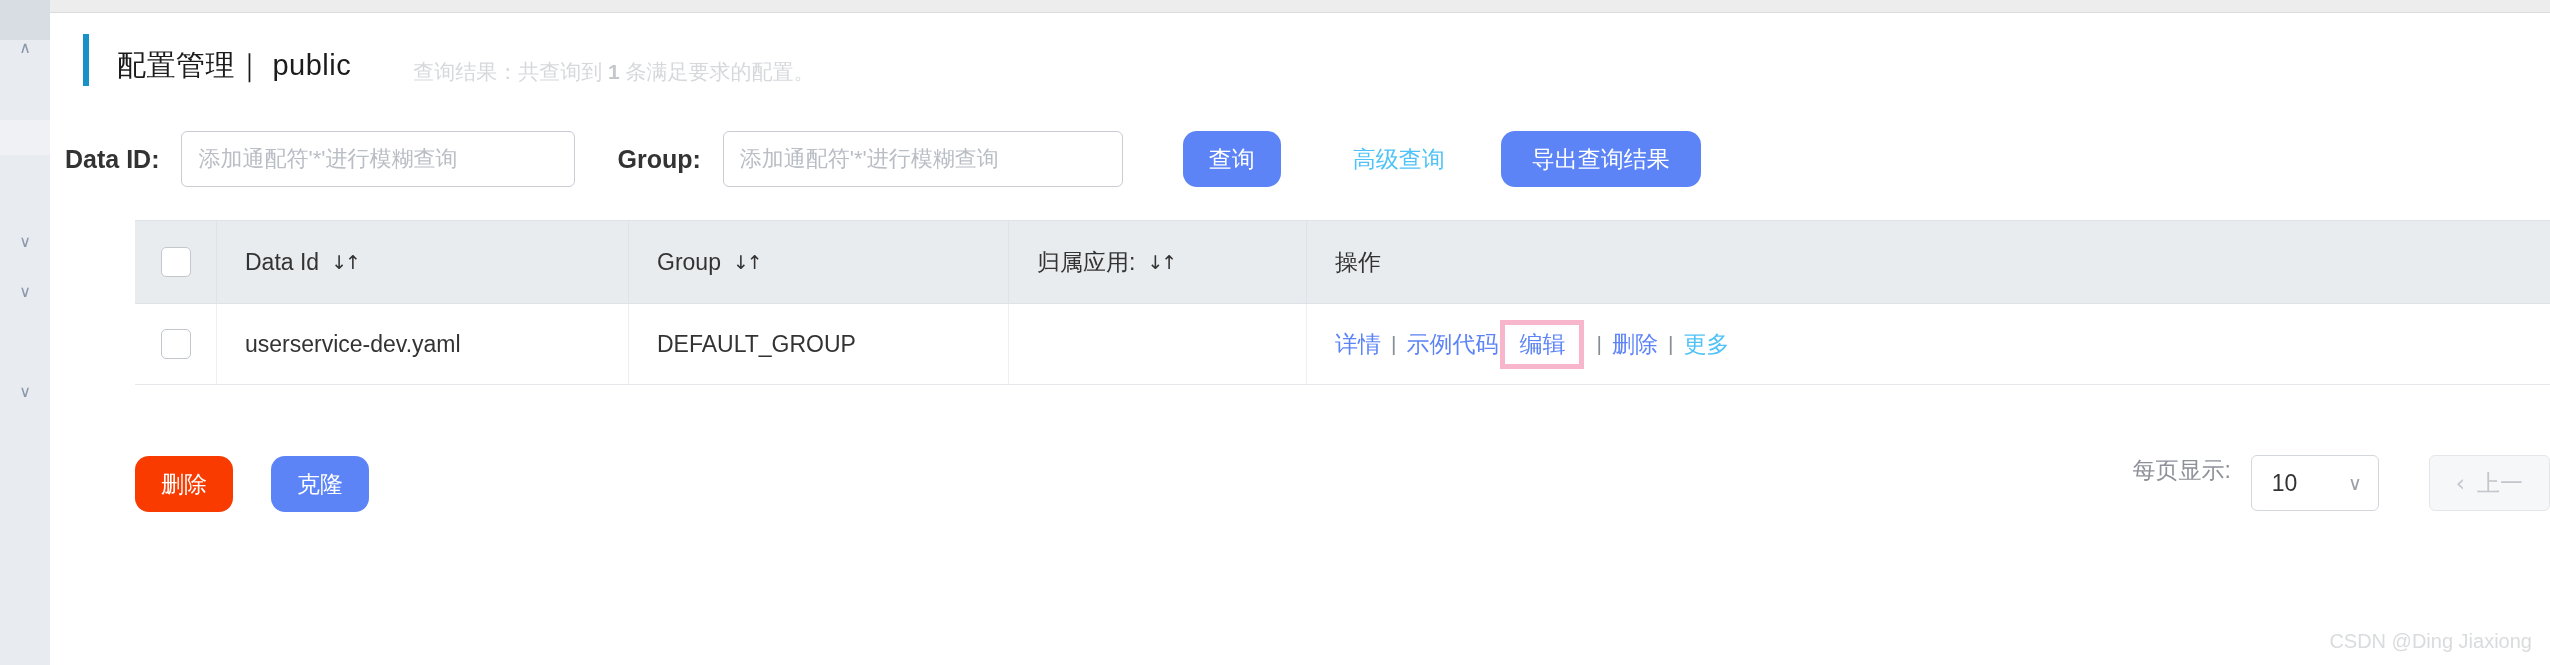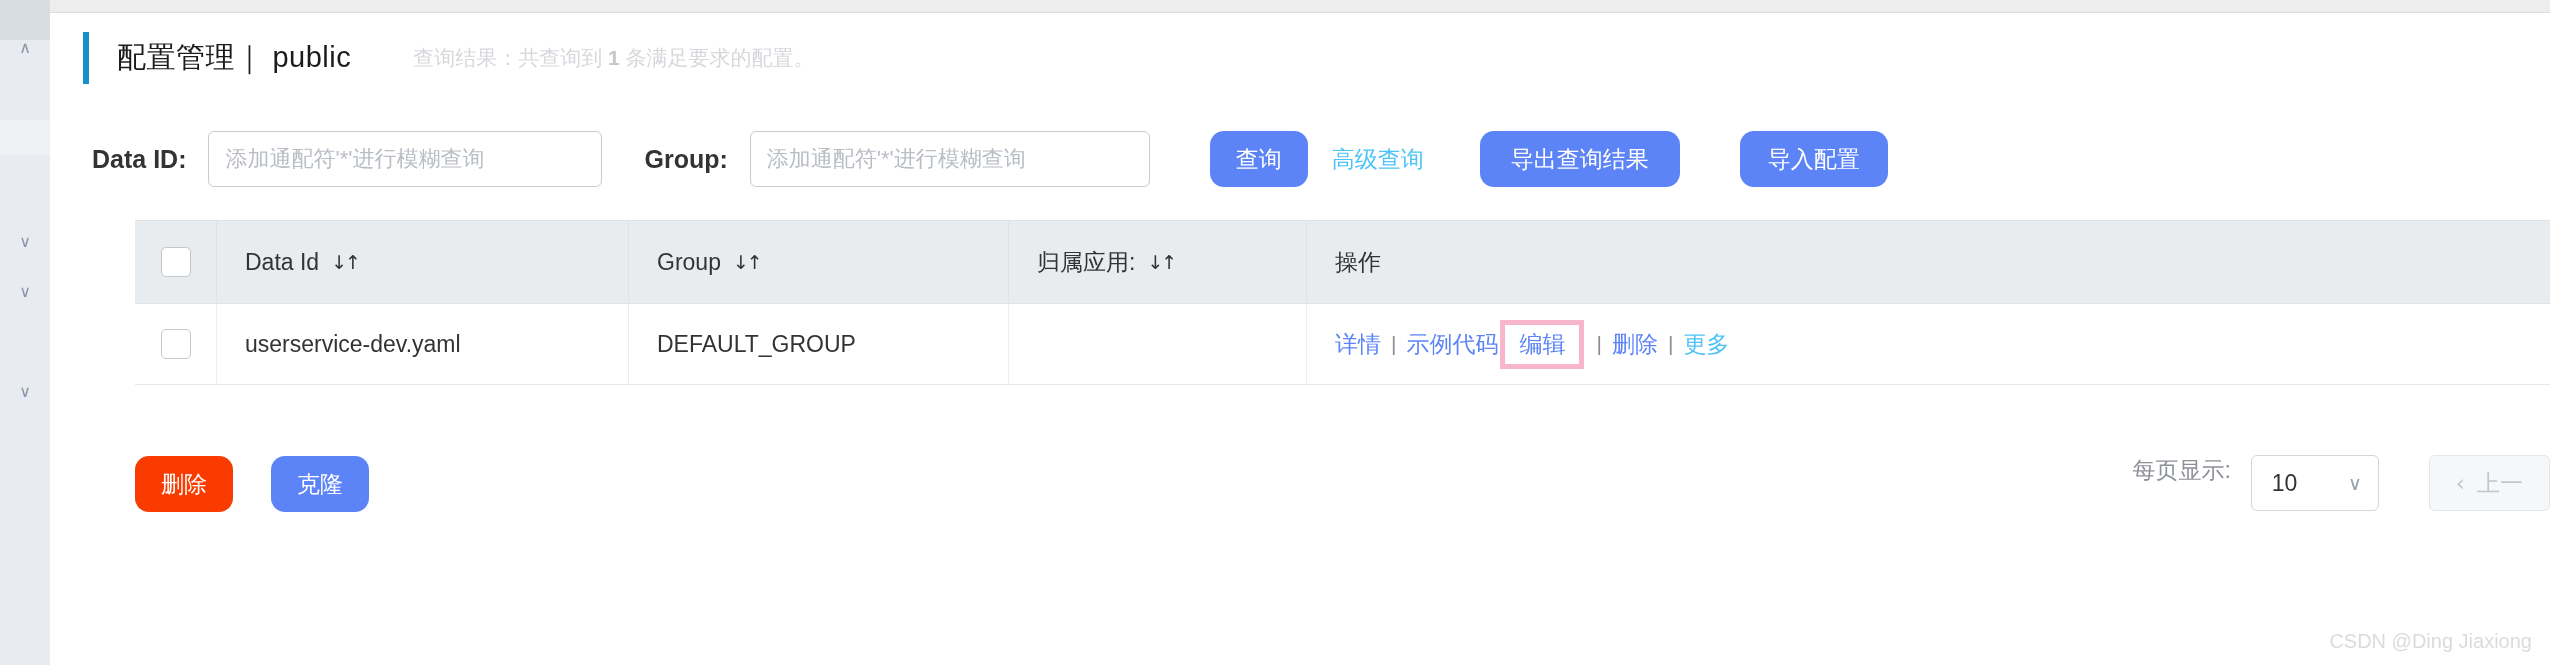--- a/index.html
+++ b/index.html
@@ -61,21 +61,21 @@
     background: #ededed;
     border-bottom: 1px solid #dcdcdc;
   }
 
   
   #title-row {
     position: absolute;
     left: 0; top: 30px;
     height: 56px;
     display: flex;
-    align-items: center;
+    align-items: flex-end;
   }
   #title-bar {
     width: 6px;
     height: 52px;
     background: #1890c8;
     margin-left: 33px;
     margin-right: 28px;
   }
   #page-title {
     font-size: 29px;
@@ -308,28 +308,27 @@
 
   <div id="topstrip"></div>
 
   <div id="title-row">
     <div id="title-bar"></div>
     <div id="page-title">配置管理｜ public</div>
     <div id="result-text"><span>查询结果：共查询到 </span><b>1</b><span> 条满足要求的配置。</span></div>
   </div>
 
   <div id="search-row">
-    <div class="field-label" style="margin-left:42px;margin-right:22px">Data ID:</div>
+    <div class="field-label" style="margin-left:15px;margin-right:22px">Data ID:</div>
     <input id="dataid-input" class="text-input" type="text" placeholder="添加通配符'*'进行模糊查询" style="">
     <div class="field-label" style="margin-left:42px;margin-right:22px">Group:</div>
     <input id="group-input" class="text-input" type="text" placeholder="添加通配符'*'进行模糊查询" style="">
     <button class="btn btn-primary" style="margin-left:60px;width:98px;padding:0">查询</button>
-    <button class="link-btn" style="margin-left:24px">高级查询</button>
+    <button class="link-btn" style="margin-left:72px">高级查询</button>
     <button class="btn btn-primary" style="margin-left:56px;width:200px;padding:0">导出查询结果</button>
-    <button class="btn btn-primary" style="margin-left:60px;width:148px;padding:0">导入配置</button>
   </div>
 
   <div id="table">
 
     <div class="t-head">
       <div class="cell c-check">
         <span class="chk"></span>
       </div>
       <div class="cell c-dataid">
         <span class="hdr-label">Data Id</span>

